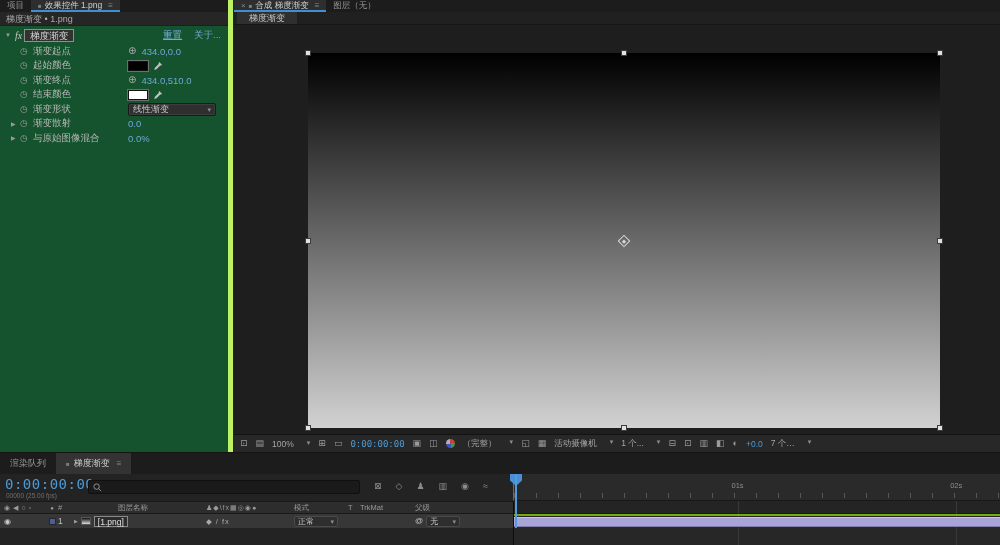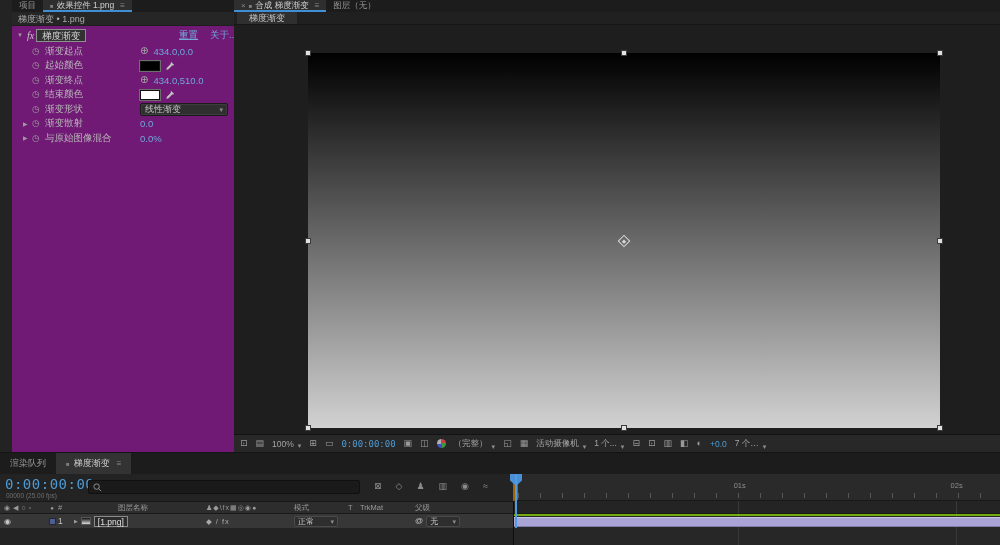--- a/index.html
+++ b/index.html
@@ -11,21 +11,21 @@
 
 
 .tabbar{display:flex;align-items:stretch;background:#1c1c1c;height:12px;font-size:8.5px;color:#969696;white-space:nowrap;}
 .tabbar .tab{display:flex;align-items:center;gap:3px;padding:0 7px;position:relative;}
 .tabbar .tab.active{background:#2e2e2e;color:#cfcfcf;box-shadow:inset 0 -2px 0 #3f8fd2;}
 .menu{font-size:8px;color:#8a8a8a;margin-left:3px;}
 .closex{font-size:8px;color:#8a8a8a;}
 .panelicon{font-size:6px;color:#7d7d7d;}
 
 
-#left-panel{position:absolute;left:12px;top:0;width:233px;height:452px;background:#701a75;border-right:1px solid #bef264;}
+#left-panel{position:absolute;left:0;top:0;width:233px;height:452px;background:#14532d;border-right:5px solid #bef264;}
 .breadcrumb{height:14px;line-height:14px;padding-left:6px;font-size:9px;color:#ababab;background:#262626;border-bottom:1px solid #1e1e1e;}
 .fx-header{display:flex;align-items:center;height:18px;padding:0 5px;font-size:9.5px;}
 .tri-sm{font-size:6px;color:#9a9a9a;}
 .fx-badge{font-style:italic;color:#c8c8c8;margin:0 2px 0 4px;font-family:"Liberation Serif","DejaVu Serif",serif;font-size:10px;}
 .effect-name{border:1px solid #8f8f8f;background:#323232;padding:0 5px;height:13px;line-height:12px;color:#d6d6d6;}
 .reset{color:#72a9d8;text-decoration:underline;margin-right:12px;cursor:pointer;}
 .about{color:#72a9d8;margin-right:2px;cursor:pointer;}
 .prop-row{display:flex;align-items:center;height:14.5px;font-size:9.5px;color:#b8b8b8;position:relative;}
 .tri-slot{width:9px;margin-left:11px;font-size:6px;color:#9a9a9a;}
 .watch{width:13px;font-size:9px;color:#9a9a9a;}
@@ -44,21 +44,21 @@
 #viewer-panel{position:absolute;left:234px;top:0;right:0;height:452px;background:#1e1e1e;}
 .subtabbar{height:13px;background:#202020;display:flex;border-bottom:1px solid #161616;}
 .subtab{background:#2f2f2f;color:#c8c8c8;font-size:9px;display:flex;align-items:center;padding:0 12px;margin-left:3px;}
 .stage{position:absolute;top:25px;left:0;right:0;bottom:18px;background:#1e1e1e;overflow:hidden;}
 .canvas{position:absolute;left:74px;top:28px;width:632px;height:375px;}
 .handle{position:absolute;width:6px;height:6px;background:#e0e0e0;border:1px solid #3c3c3c;}
 .anchor{position:absolute;left:50%;top:50%;width:9px;height:9px;border:1px solid #d8d8d8;transform:translate(-50%,-50%) rotate(45deg);}
 .anchor::after{content:"";position:absolute;left:50%;top:50%;width:3px;height:3px;background:#d8d8d8;transform:translate(-50%,-50%);}
 .v-toolbar{position:absolute;left:0;right:0;bottom:0;height:18px;background:#282828;border-top:1px solid #131313;display:flex;align-items:center;padding:0 6px;gap:8px;font-size:8.5px;color:#a5a5a5;white-space:nowrap;overflow:hidden;}
 .tb-icon{font-size:9px;color:#9a9a9a;}
-.tb-select{display:flex;align-items:flex-end;gap:0;}
+.tb-select{display:flex;align-items:flex-start;gap:9px;}
 .tb-tc{color:#4d9bd6;font-family:"DejaVu Sans Mono",monospace;font-size:9px;}
 .channels{width:9px;height:9px;border-radius:50%;background:conic-gradient(#c84040 0 90deg,#3f9a3f 90deg 180deg,#4050c8 180deg 270deg,#b0b0b0 270deg);}
 .tb-exposure{color:#4d9bd6;}
 
 
 #timeline-panel{position:absolute;left:0;top:452px;width:1000px;height:93px;background:#232323;border-top:1px solid #141414;}
 .tl-tabbar{height:21px;background:#1c1c1c;display:flex;align-items:center;font-size:9px;color:#9a9a9a;}
 .tl-tab{padding:0 10px;height:100%;display:flex;align-items:center;gap:4px;}
 .tl-tab.active{background:#333333;color:#d0d0d0;}
 .tl-main{position:relative;height:72px;}
@@ -87,21 +87,21 @@
 .thumb{width:10px;height:8px;background:linear-gradient(180deg,#111111,#dddddd);border:1px solid #555555;display:inline-block;}
 .name-box{border:1px solid #8a8a8a;background:#2b2b2b;padding:0 3px;height:11px;line-height:10px;color:#e0e0e0;font-size:8.5px;}
 .lr-switches{width:88px;font-size:7.5px;color:#aaaaaa;letter-spacing:1px;}
 .lr-mode{width:54px;}
 .mini-dd{display:inline-flex;align-items:center;justify-content:space-between;border:1px solid #4a4a4a;background:#2e2e2e;border-radius:2px;height:11px;padding:0 3px;font-size:8px;color:#c6c6c6;}
 .lr-mode .mini-dd{width:44px;}
 .lr-t{width:12px;}
 .lr-trkmat{width:55px;}
 .lr-parent{width:60px;display:flex;align-items:center;gap:3px;font-size:8px;}
 .lr-parent .mini-dd{width:34px;}
-.ruler{position:absolute;left:513px;top:0;right:0;height:27px;background:#2a2a2a;border-left:5px solid #a16207;border-bottom:1px solid #191919;}
+.ruler{position:absolute;left:513px;top:0;right:0;height:27px;background:#2a2a2a;border-left:1px solid #a16207;border-bottom:1px solid #191919;}
 .ruler-ticks{position:absolute;left:0;right:0;bottom:2px;height:5px;background:repeating-linear-gradient(90deg,#565656 0,#565656 1px,transparent 1px,transparent 22px);}
 .ruler-label{position:absolute;top:7px;font-size:7.5px;color:#8e8e8e;transform:translateX(-50%);}
 .tracks{position:absolute;left:513px;top:27px;right:0;bottom:0;background:#272727;border-left:1px solid #0d0d0d;}
 .tracks .gap{height:13px;background:#242424;border-bottom:1px solid #191919;}
 .grid-line{position:absolute;top:0;bottom:0;width:1px;background:#383838;}
 .green-bar{position:absolute;left:0;right:0;top:13px;height:2px;}
 .layer-bar{position:absolute;left:0;right:0;top:16px;height:10px;border-top:1px solid #c9c7e6;border-bottom:1px solid #7f7cab;}
 .playhead-line{position:absolute;left:515px;top:0;width:2px;height:54px;background:#4e9be0;z-index:6;}
 .playhead-head{position:absolute;left:510px;top:0;width:12px;height:12px;background:#4a90d9;clip-path:polygon(0 0,100% 0,100% 55%,50% 100%,0 55%);z-index:6;}
 </style>

